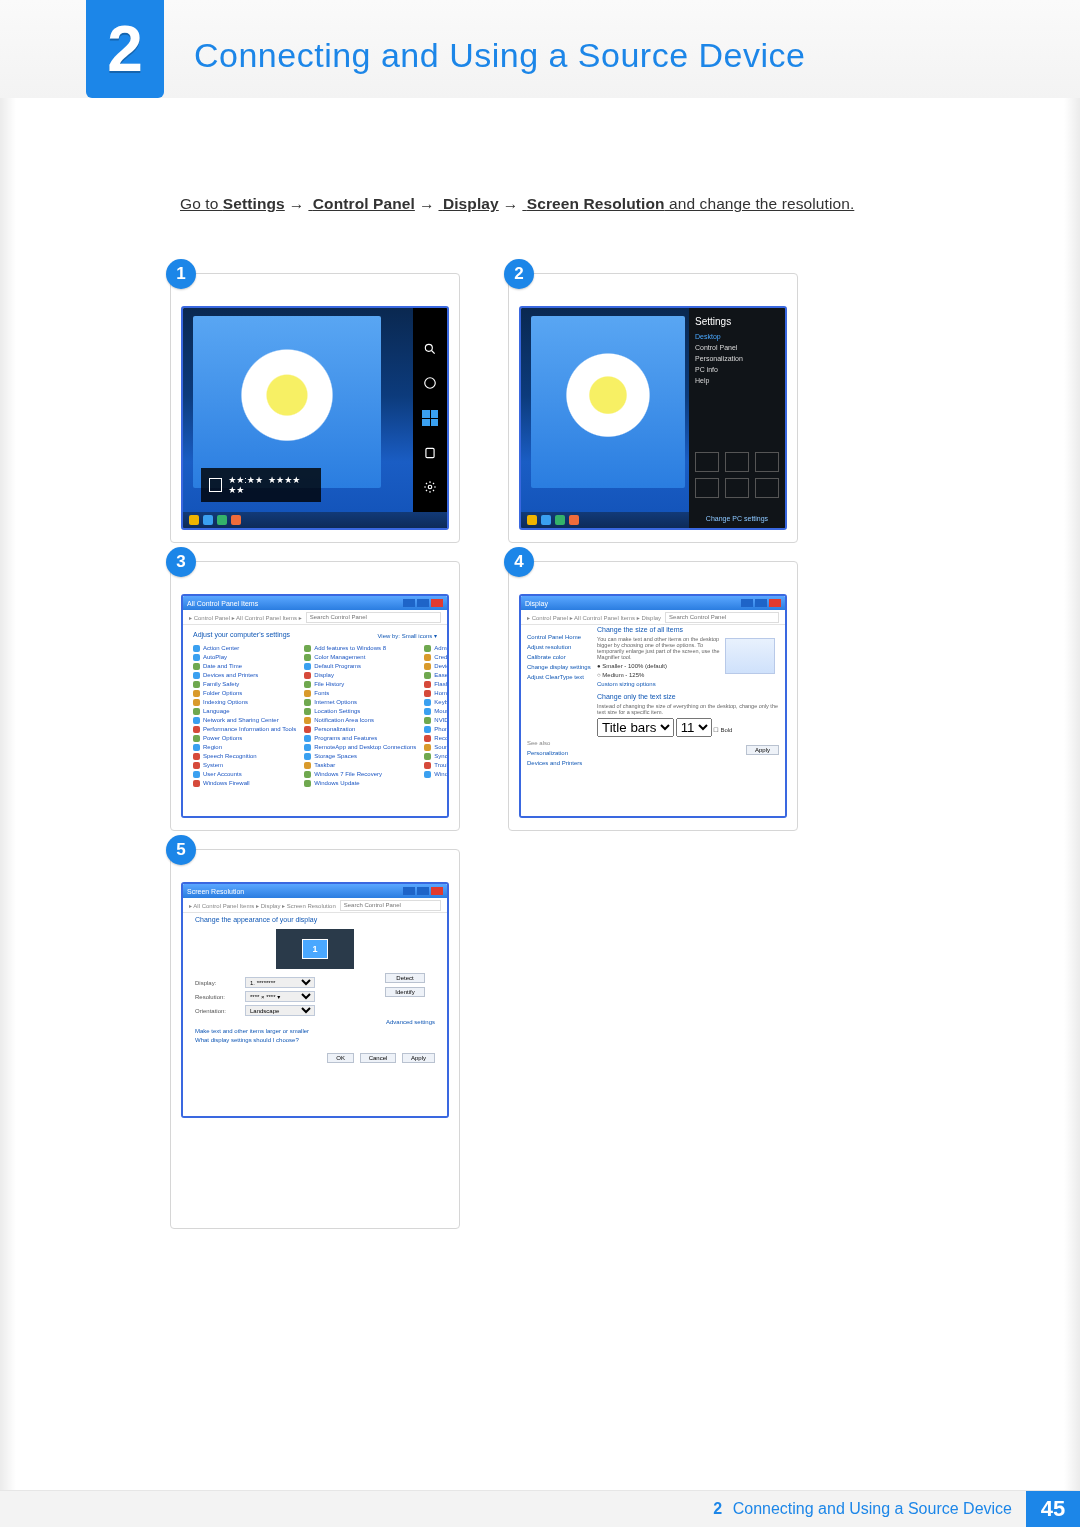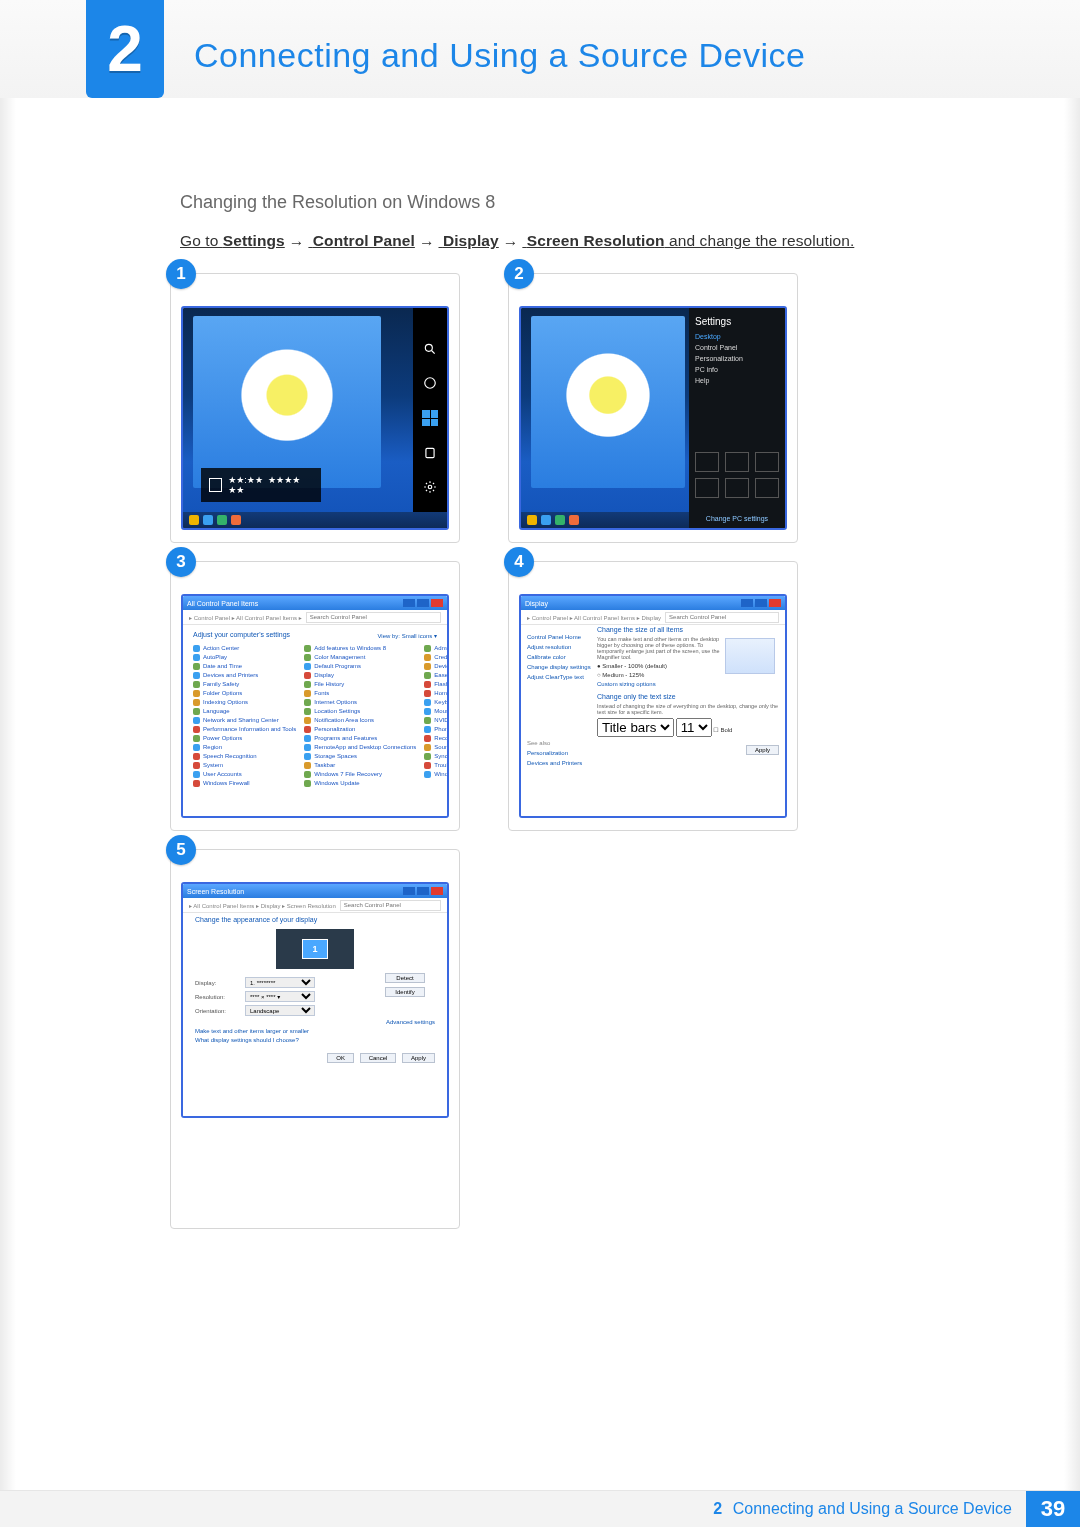--- a/index.html
+++ b/index.html
@@ -93,21 +93,20 @@
   <div class="side-shadow left"></div>
   <div class="side-shadow right"></div>
   <div class="top-band"></div>
 
   <div class="chapter-tab">
     <span>2</span>
   </div>
   <div class="chapter-title">Connecting and Using a Source Device</div>
 
   <div class="body">
-    <div class="subhead">Changing the Resolution on Windows 8</div>
     <div class="instr">
       <span>Go to </span>
       <b>Settings</b><span class="arrow">→</span>
       <b>Control Panel</b><span class="arrow">→</span>
       <b>Display</b><span class="arrow">→</span>
       <b>Screen Resolution</b>
       <span> and change the resolution.</span>
     </div>
   </div>
 
@@ -372,16 +371,16 @@
       </div>
     </div>
 
   </div>
 
   <div class="footer">
     <div class="txt">
       <span class="num">2</span>
       <span>Connecting and Using a Source Device</span>
     </div>
-    <div class="pg">39</div>
+    <div class="pg">45</div>
   </div>
 
 </div>
 
 </body></html>

